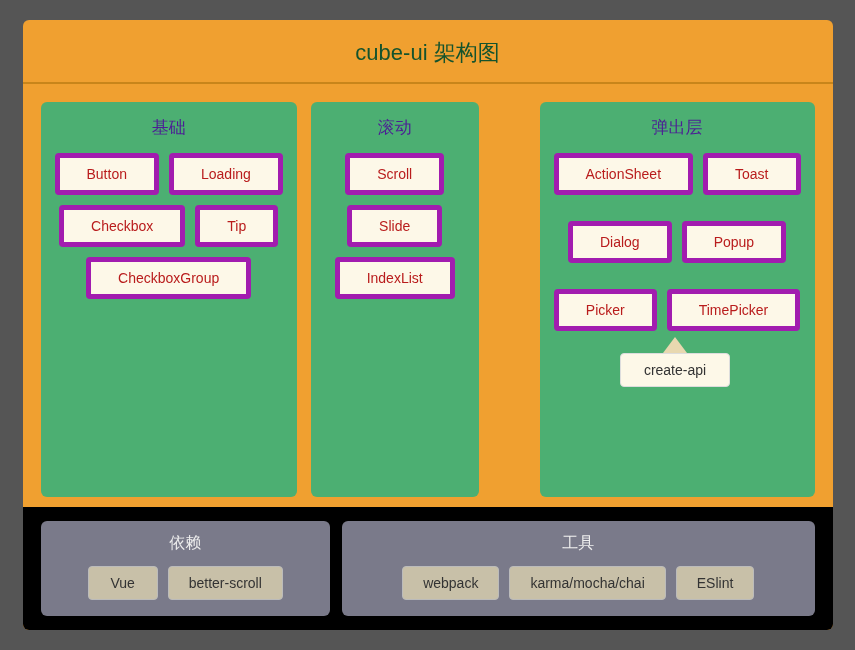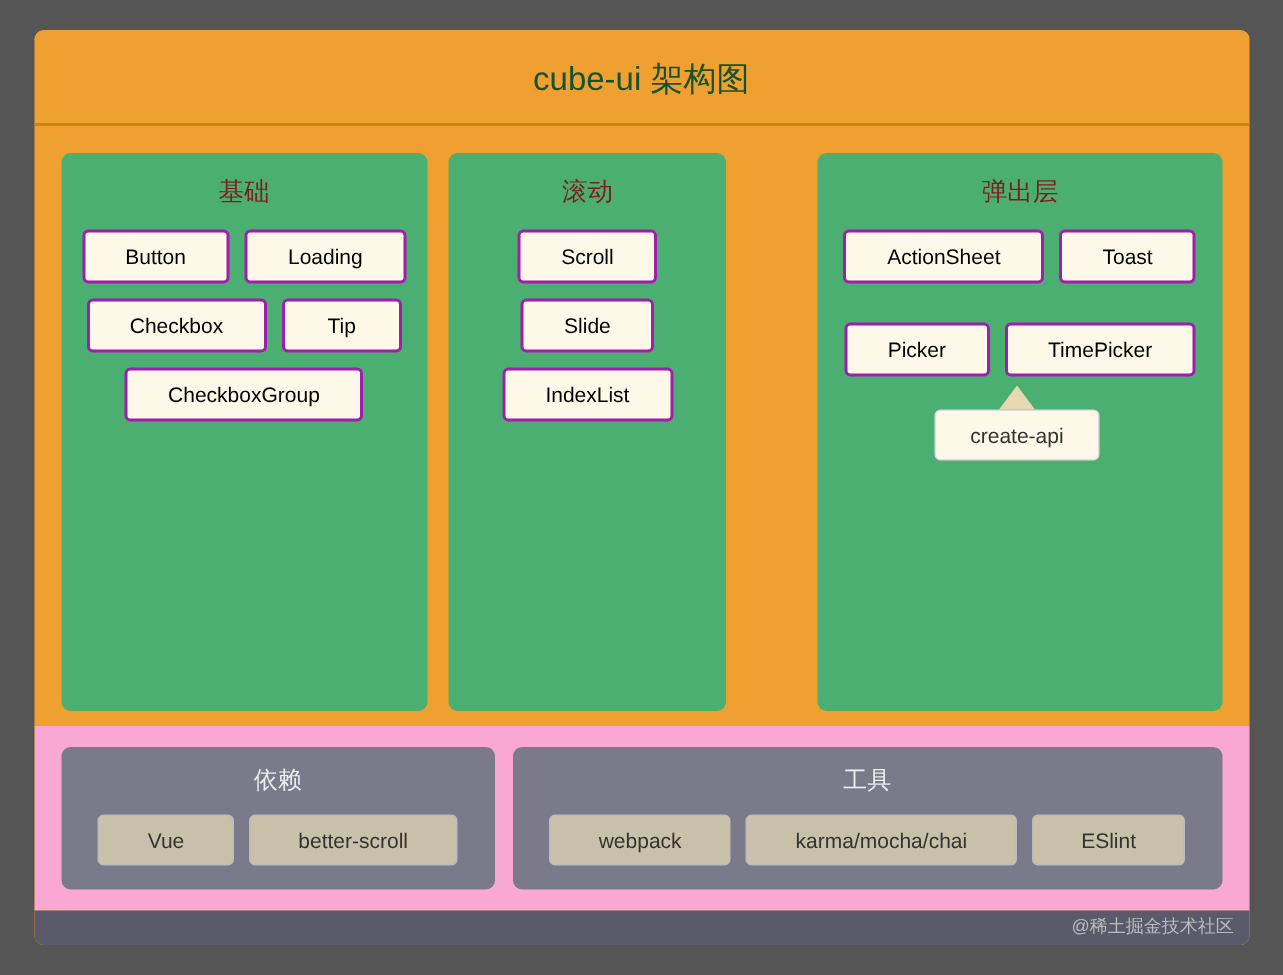--- a/index.html
+++ b/index.html
@@ -46,49 +46,49 @@
       padding: 14px 14px 18px 14px;
       display: flex;
       flex-direction: column;
       align-items: center;
     }
     .section-box.jichui { flex: 1.1; }
     .section-box.gundong { flex: 0.85; }
     .section-box.tanchu { flex: 1.3; margin-left: 47px; }
     .section-title {
       font-size: 17px;
-      color: #7f1d1d;
+      color: #4c1d95;
       margin-bottom: 14px;
       font-weight: normal;
     }
     .items-grid {
       display: flex;
       flex-direction: column;
       gap: 10px;
       width: 100%;
       align-items: center;
     }
     .items-row {
       display: flex;
       gap: 10px;
       justify-content: center;
     }
     .item-box {
       background: #fdf8e8;
-      border: 2px solid #a21caf;
+      border: 5px solid #a21caf;
       border-radius: 4px;
       padding: 8px 27px;
       font-size: 14px;
-      color: #000000;
+      color: #b91c1c;
       min-width: 80px;
       text-align: center;
     }
     .item-box.wide { min-width: 130px; }
     .bottom-section {
-      background: #f9a8d4;
+      background: #000000;
       display: flex;
       padding: 14px 18px 14px 18px;
       gap: 12px;
       min-height: 110px;
       align-items: center;
     }
     .bottom-box {
       background: #7a7a8a;
       border-radius: 6px;
       padding: 12px 14px 16px 14px;
@@ -106,21 +106,21 @@
     }
     .bottom-items-row {
       display: flex;
       gap: 10px;
       justify-content: center;
     }
     .bottom-item-box {
       background: #c8c0a8;
       border: 1px solid #bbb;
       border-radius: 4px;
-      padding: 8px 32px;
+      padding: 8px 20px;
       font-size: 14px;
       color: #333;
       text-align: center;
       min-width: 70px;
     }
     .watermark {
       text-align: right;
       font-size: 12px;
       color: #bbb;
       padding: 2px 10px 4px 0;
@@ -205,20 +205,24 @@
       </div>
 
       <div class="section-box tanchu">
         <div class="section-title">弹出层</div>
         <div class="tanchu-grid">
           <div class="items-row">
             <div class="item-box">ActionSheet</div>
             <div class="item-box">Toast</div>
           </div>
           <div class="items-row">
+            <div class="item-box">Dialog</div>
+            <div class="item-box">Popup</div>
+          </div>
+          <div class="items-row">
             <div class="item-box">Picker</div>
             <div class="item-box">TimePicker</div>
           </div>
         </div>
         <div class="tanchu-lower">
           <div class="arrow-box-wrapper">
             <div class="arrow-up"></div>
             <div class="create-api-box">create-api</div>
           </div>
         </div>
@@ -236,15 +240,14 @@
       </div>
       <div class="bottom-box gongju">
         <div class="bottom-title">工具</div>
         <div class="bottom-items-row">
           <div class="bottom-item-box">webpack</div>
           <div class="bottom-item-box">karma/mocha/chai</div>
           <div class="bottom-item-box">ESlint</div>
         </div>
       </div>
     </div>
-    <div class="watermark">@稀土掘金技术社区</div>
   </div>
 </div>
 
 </body></html>

